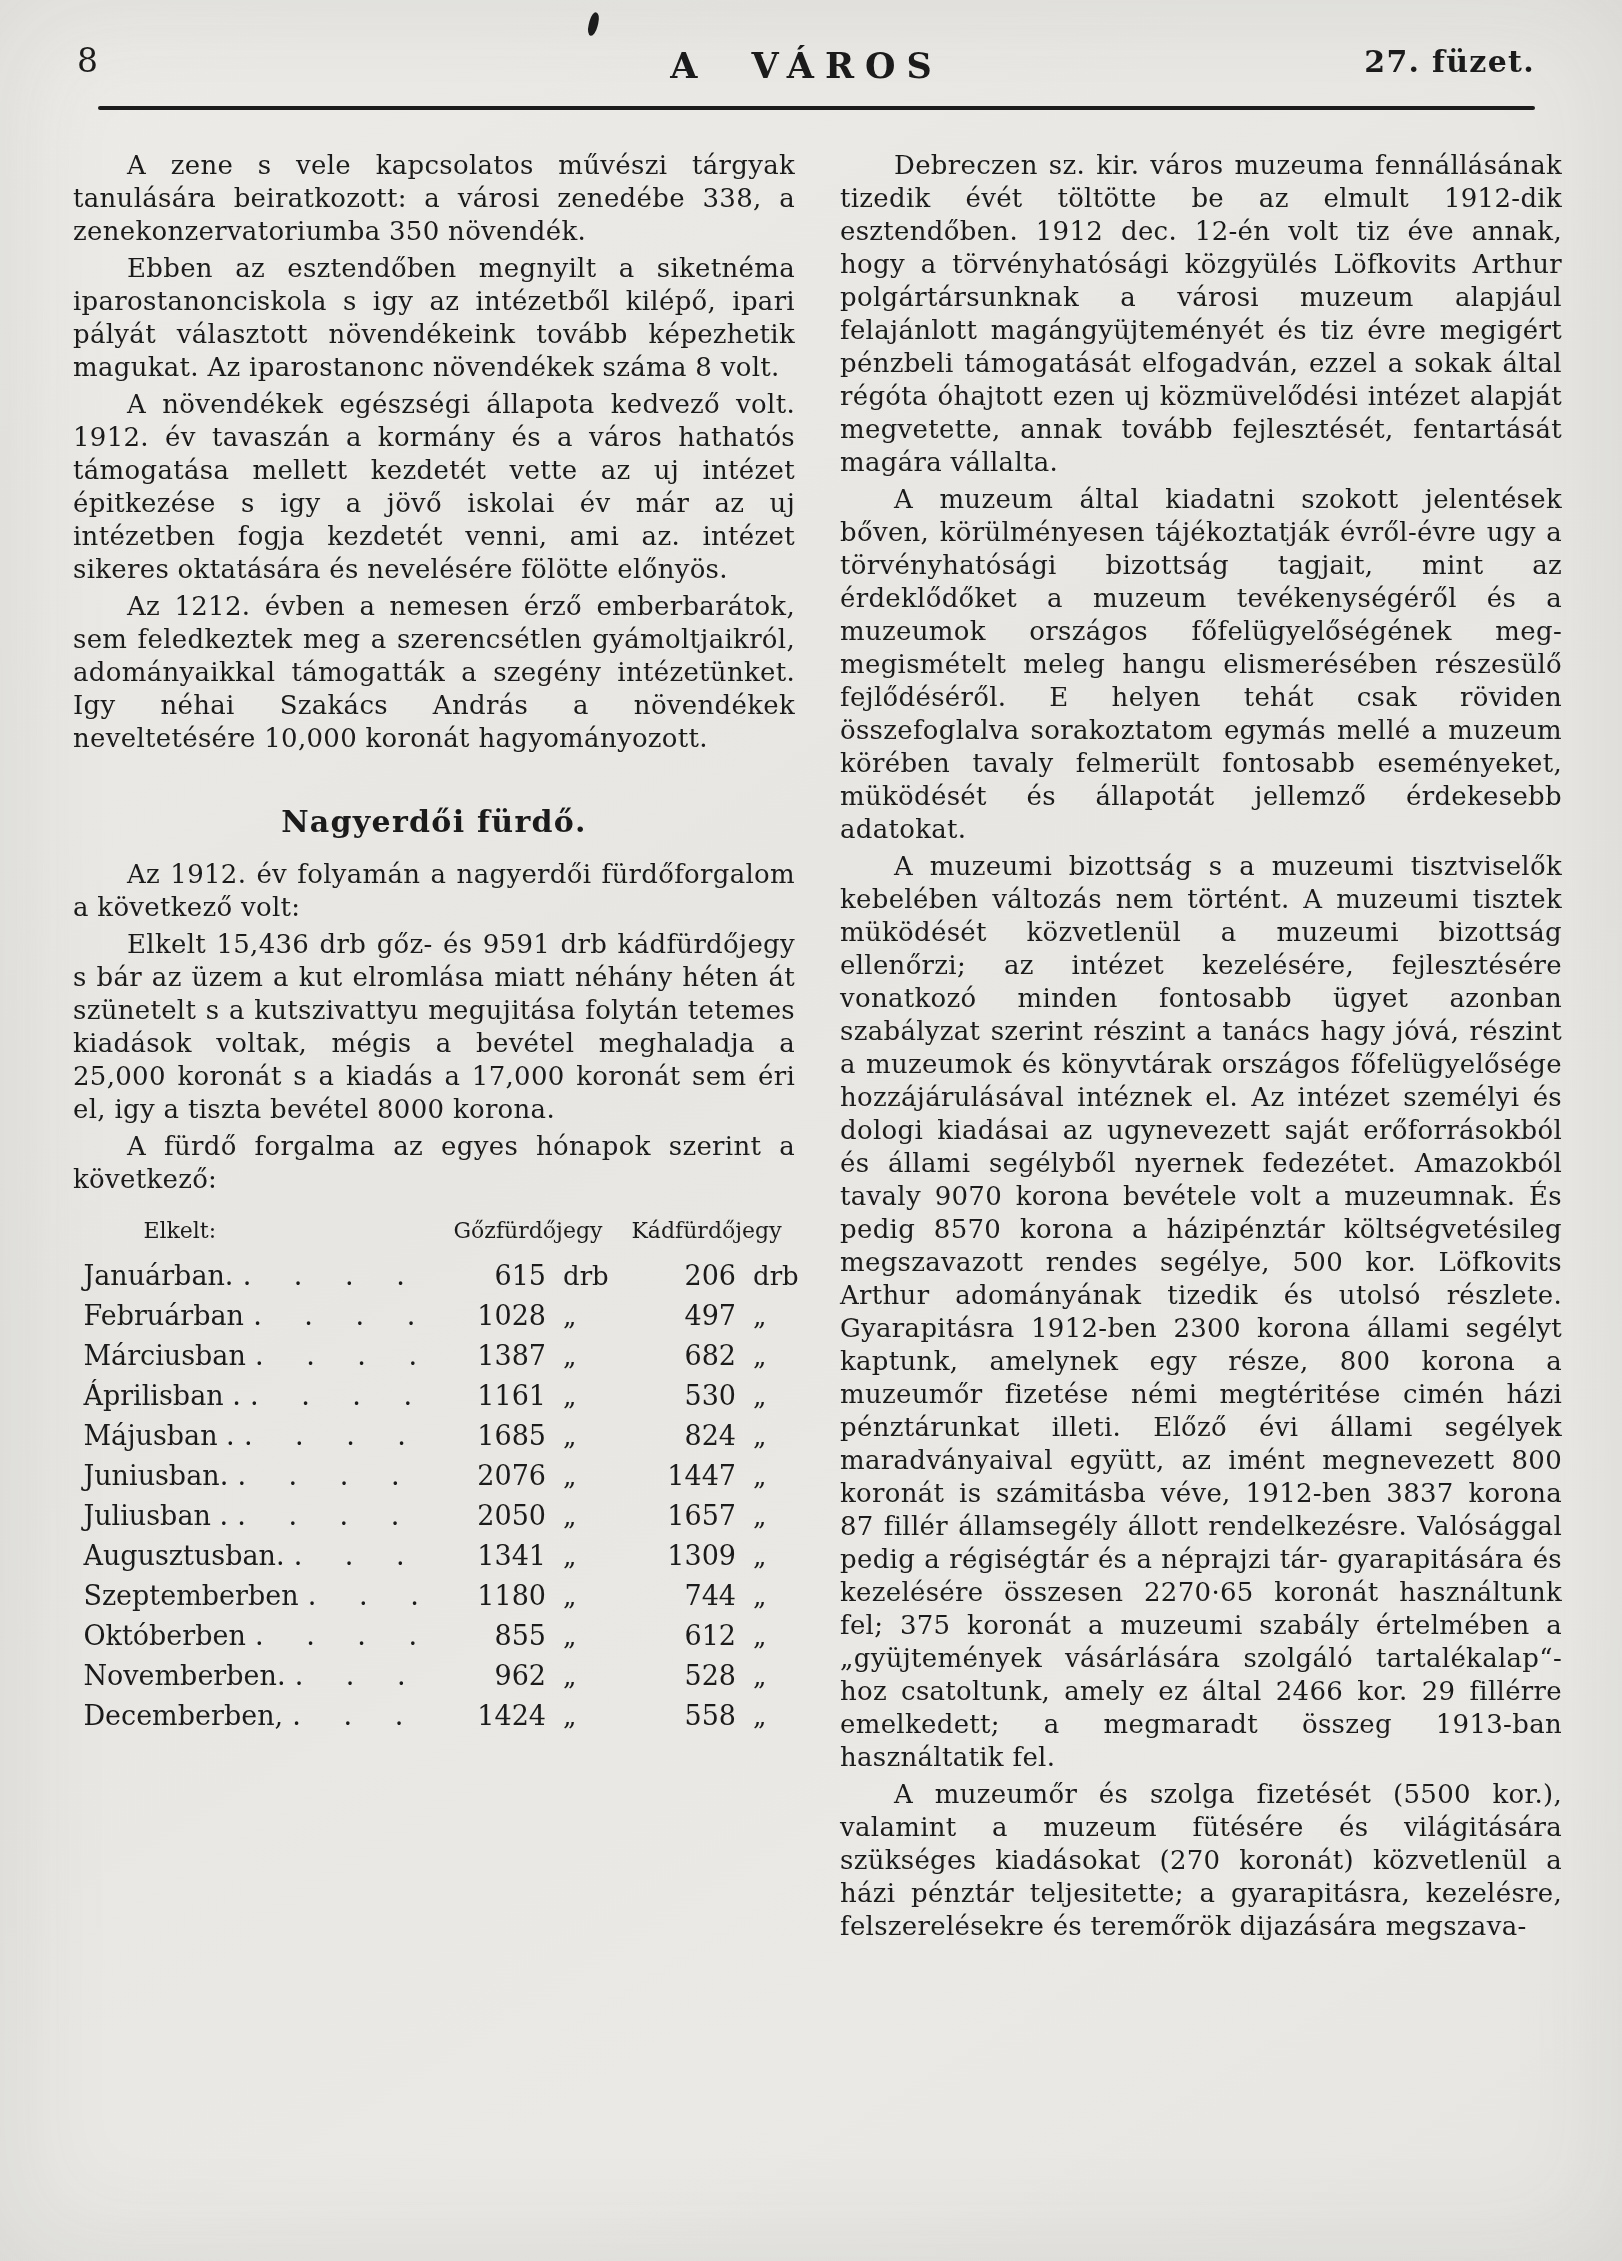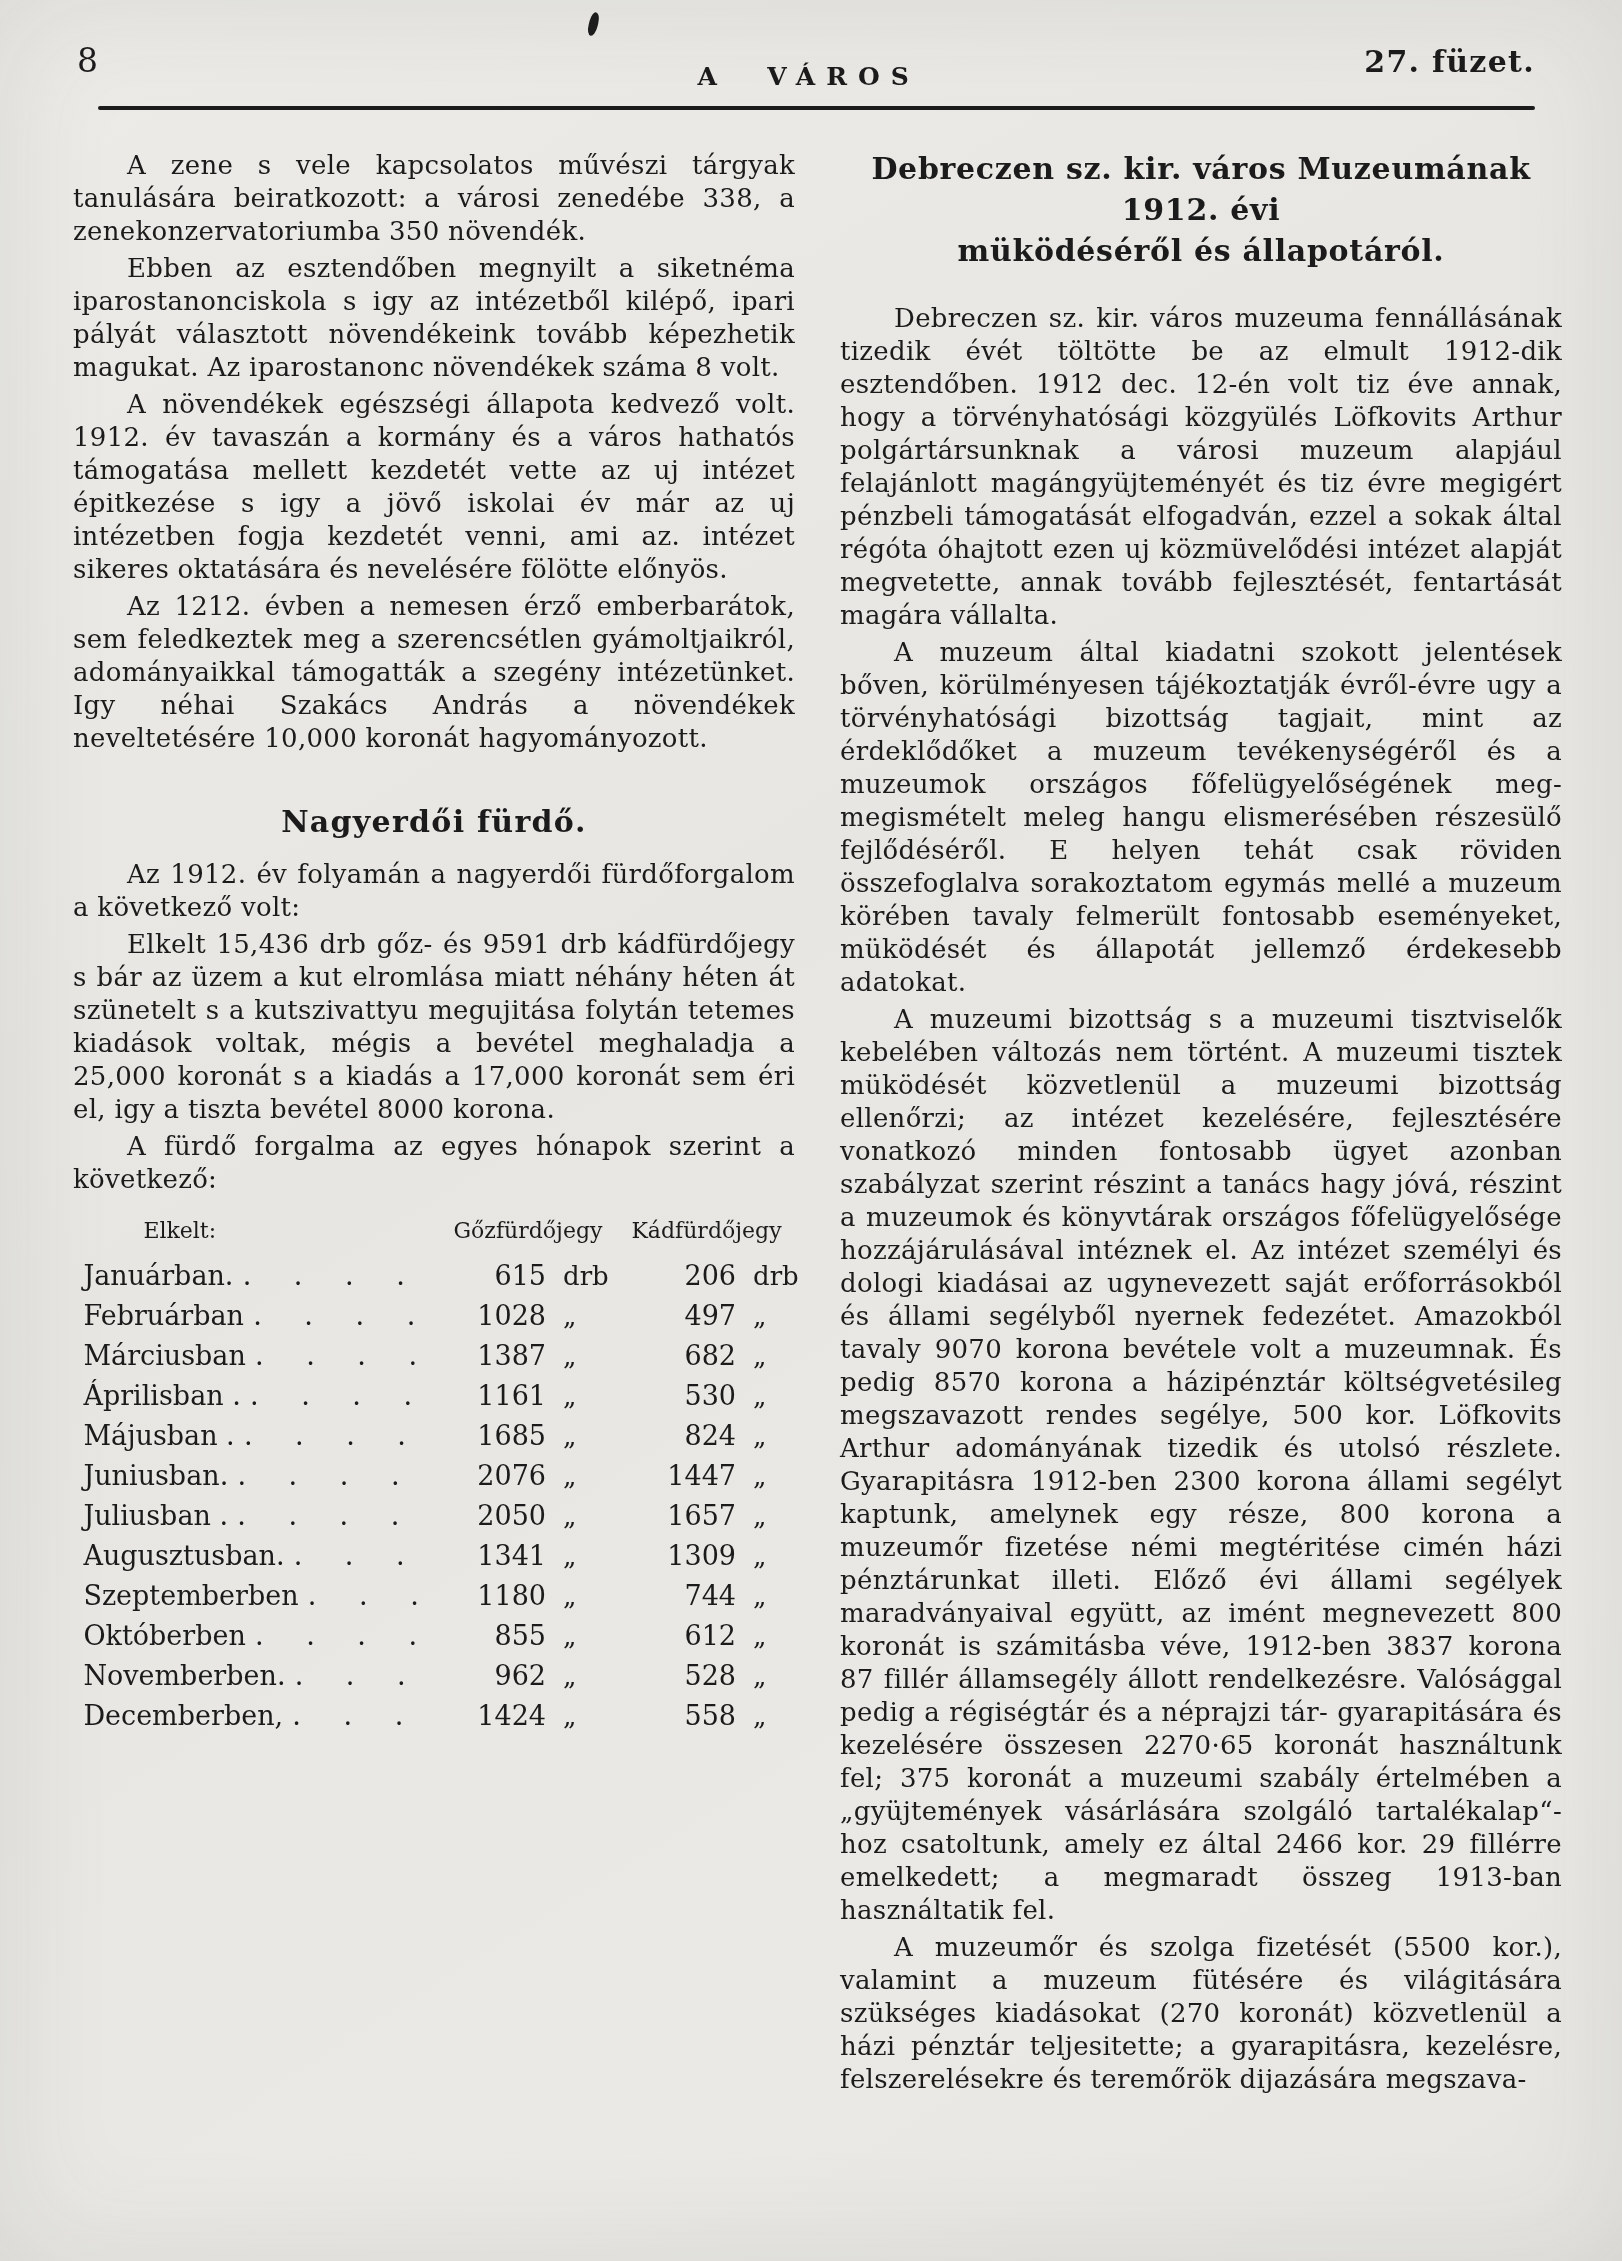--- a/index.html
+++ b/index.html
@@ -23,22 +23,22 @@
   
   .masthead {
     position: relative;
     display: flex; justify-content: space-between; align-items: baseline;
     padding: 0 31px 0 7.9px;
     height: 51px;
   }
   .page-num { font-size: 33px; letter-spacing: 1.3px; }
   .mast-title {
     position: absolute; left: 50%; top: 3.9px; transform: translateX(-54%);
-    font-size: 25px; font-weight: 700;
-    letter-spacing: 11px; word-spacing: 19.7px; margin-top: 17px;
+    font-size: 35px; font-weight: 700;
+    letter-spacing: 11px; word-spacing: 19.7px;
   }
   .issue { font-size: 30px; font-weight: 700; letter-spacing: 1.3px; }
   .rule {
     height: 3.9px; background: #1c1c1c;
     margin: 14.4px 31px 0 29px;
     border-radius: 2px;
   }
   
   .columns {
     display: flex; gap: 37px;
@@ -216,24 +216,20 @@
           <span class="d">. . . .</span>
           <span class="v">1424</span>
           <span class="u">„</span>
           <span class="v">558</span>
           <span class="u">„</span>
         </div>
       </div>
     </section>
 
     <section class="col">
-      <h1 class="art-title">
-        <span>Debreczen sz. kir. város Muzeumának 1912. évi</span><br>
-        <span>müködéséről és állapotáról.</span>
-      </h1>
       <p class="body">Debreczen sz. kir. város muzeuma fennállásának tizedik évét töltötte be az elmult 1912-dik esztendőben. 1912 dec. 12-én volt tiz éve annak, hogy a törvényhatósági közgyülés Löfkovits Arthur polgártársunknak a városi muzeum alapjául felajánlott magángyüjteményét és tiz évre megigért pénzbeli támogatását elfogadván, ezzel a sokak által régóta óhajtott ezen uj közmüvelődési intézet alapját megvetette, annak tovább fejlesztését, fentartását magára vállalta.</p>
       <p class="body">A muzeum által kiadatni szokott jelentések bőven, körülményesen tájékoztatják évről-évre ugy a törvényhatósági bizottság tagjait, mint az érdeklődőket a muzeum tevékenységéről és a muzeumok országos főfelügyelőségének meg-megismételt meleg hangu elismerésében részesülő fejlődéséről. E helyen tehát csak röviden összefoglalva sorakoztatom egymás mellé a muzeum körében tavaly felmerült fontosabb eseményeket, müködését és állapotát jellemző érdekesebb adatokat.</p>
       <p class="body">A muzeumi bizottság s a muzeumi tisztviselők kebelében változás nem történt. A muzeumi tisztek müködését közvetlenül a muzeumi bizottság ellenőrzi; az intézet kezelésére, fejlesztésére vonatkozó minden fontosabb ügyet azonban szabályzat szerint részint a tanács hagy jóvá, részint a muzeumok és könyvtárak országos főfelügyelősége hozzájárulásával intéznek el. Az intézet személyi és dologi kiadásai az ugynevezett saját erőforrásokból és állami segélyből nyernek fedezétet. Amazokból tavaly 9070 korona bevétele volt a muzeumnak. És pedig 8570 korona a házipénztár költségvetésileg megszavazott rendes segélye, 500 kor. Löfkovits Arthur adományának tizedik és utolsó részlete. Gyarapitásra 1912-ben 2300 korona állami segélyt kaptunk, amelynek egy része, 800 korona a muzeumőr fizetése némi megtéritése cimén házi pénztárunkat illeti. Előző évi állami segélyek maradványaival együtt, az imént megnevezett 800 koronát is számitásba véve, 1912-ben 3837 korona 87 fillér államsegély állott rendelkezésre. Valósággal pedig a régiségtár és a néprajzi tár- gyarapitására és kezelésére összesen 2270·65 koronát használtunk fel; 375 koronát a muzeumi szabály értelmében a „gyüjtemények vásárlására szolgáló tartalékalap“-hoz csatoltunk, amely ez által 2466 kor. 29 fillérre emelkedett; a megmaradt összeg 1913-ban használtatik fel.</p>
       <p class="body">A muzeumőr és szolga fizetését (5500 kor.), valamint a muzeum fütésére és világitására szükséges kiadásokat (270 koronát) közvetlenül a házi pénztár teljesitette; a gyarapitásra, kezelésre, felszerelésekre és teremőrök dijazására megszava-</p>
     </section>
 
   </main>
 </div>
 
 

